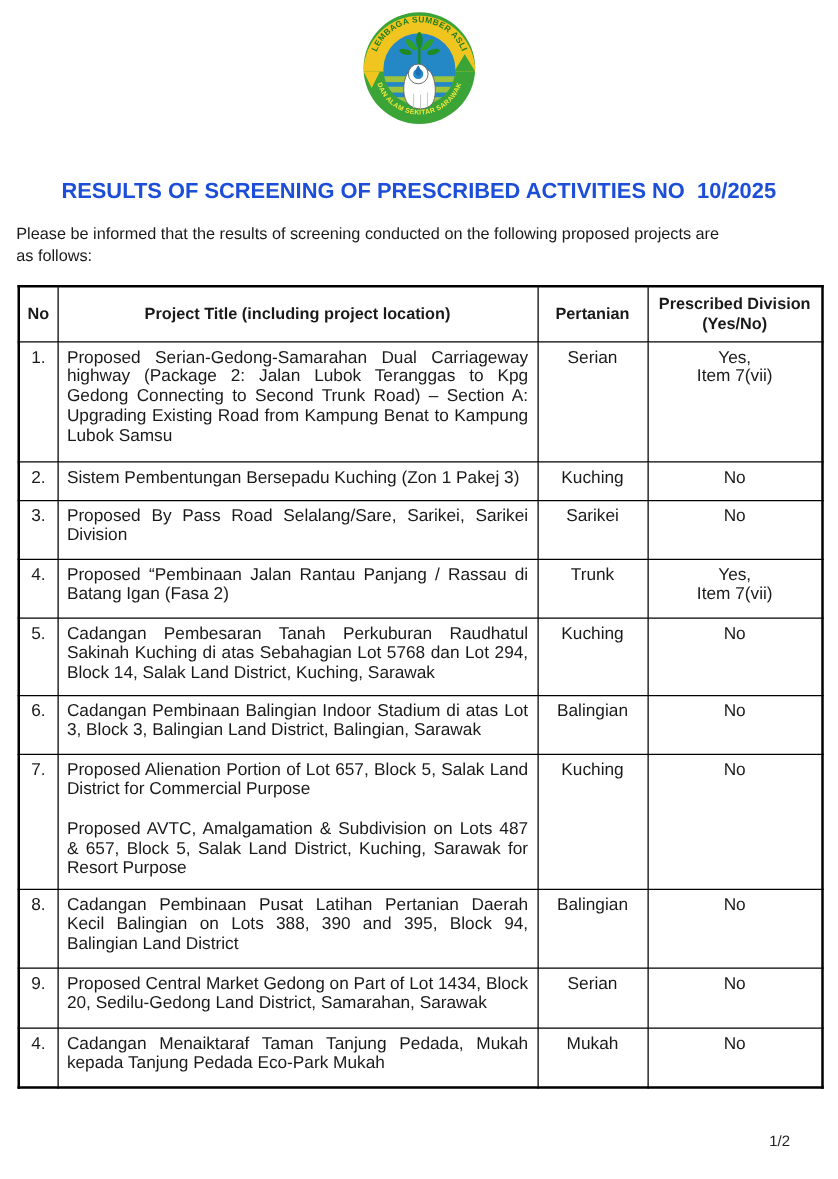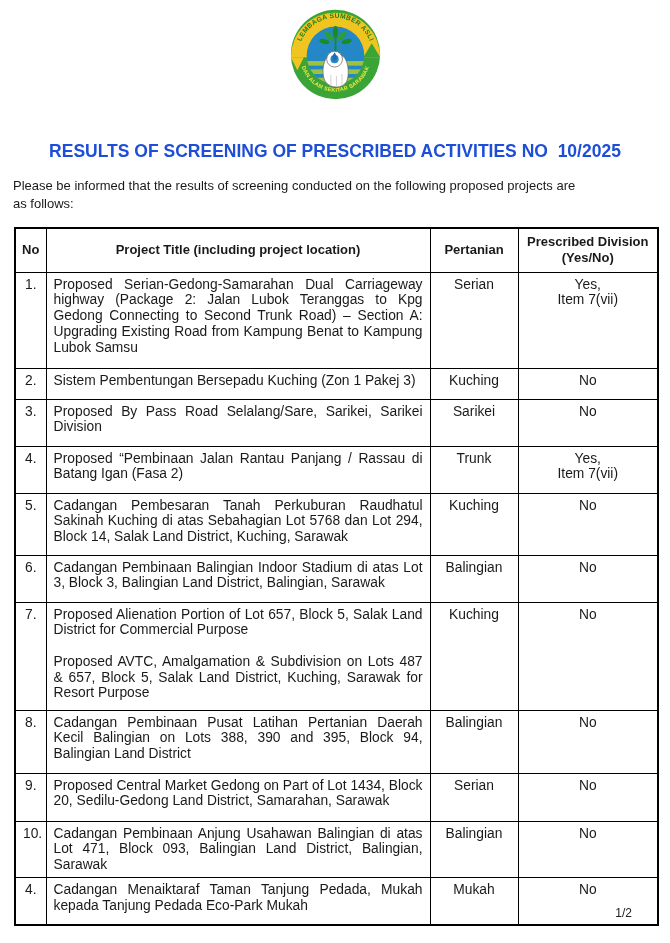--- a/index.html
+++ b/index.html
@@ -203,26 +203,20 @@
           <td class="td-title">Cadangan Pembinaan Pusat Latihan Pertanian Daerah Kecil Balingian on Lots 388, 390 and 395, Block 94, Balingian Land District</td>
           <td class="td-loc">Balingian</td>
           <td class="td-presc">No</td>
         </tr>
         <tr style="height: 48px;">
           <td class="td-no">9.</td>
           <td class="td-title">Proposed Central Market Gedong on Part of Lot 1434, Block 20, Sedilu-Gedong Land District, Samarahan, Sarawak</td>
           <td class="td-loc">Serian</td>
           <td class="td-presc">No</td>
         </tr>
-        <tr style="height: 32px;">
-          <td class="td-no">10.</td>
-          <td class="td-title">Cadangan Pembinaan Anjung Usahawan Balingian di atas Lot 471, Block 093, Balingian Land District, Balingian, Sarawak</td>
-          <td class="td-loc">Balingian</td>
-          <td class="td-presc">No</td>
-        </tr>
         <tr style="height: 48px;">
           <td class="td-no">4.</td>
           <td class="td-title">Cadangan Menaiktaraf Taman Tanjung Pedada, Mukah kepada Tanjung Pedada Eco-Park Mukah</td>
           <td class="td-loc">Mukah</td>
           <td class="td-presc">No</td>
         </tr>
       </tbody>
   </table>
 
   <div class="pagenum">1/2</div>

